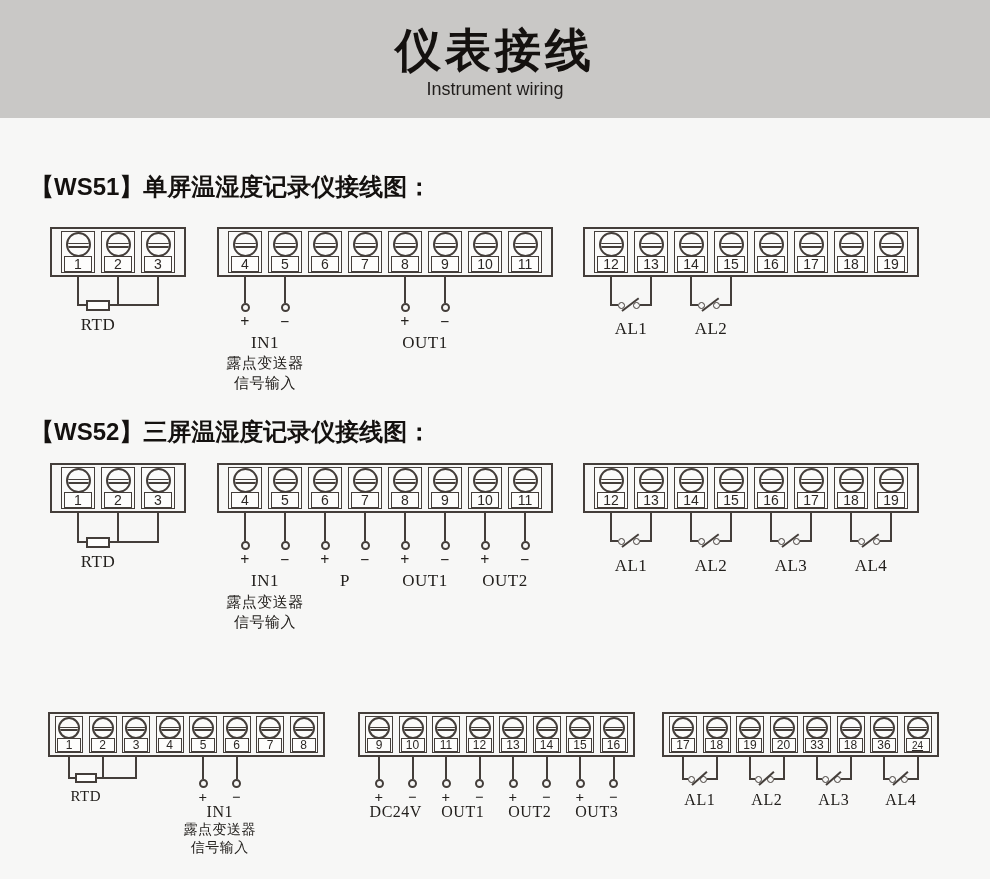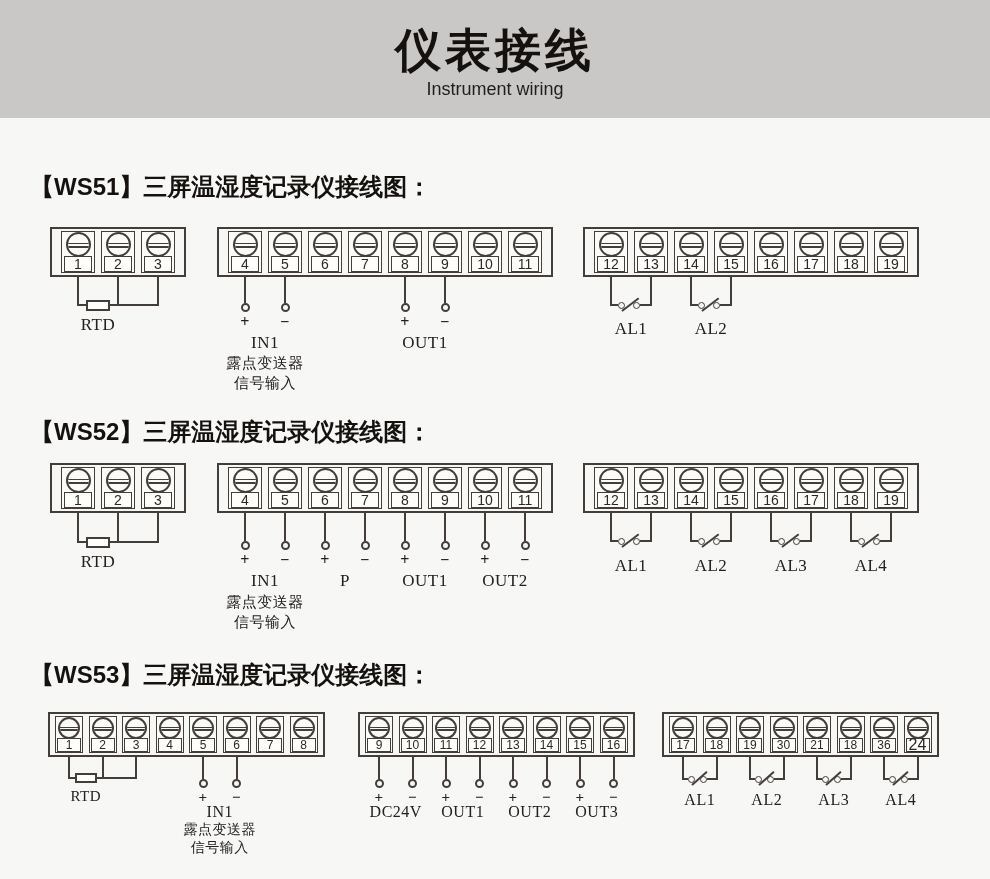--- a/index.html
+++ b/index.html
@@ -31,21 +31,21 @@
   .lbl{font-family:"Liberation Serif","DejaVu Serif",serif;white-space:nowrap;
     transform:translateX(-50%);text-align:center;color:#23201d;letter-spacing:.5px;}
 </style>
 </head>
 <body>
 
 <div id="canvas">
   <div class="abs band"></div>
   <div class="abs hdr-title">仪表接线</div>
   <div class="abs hdr-sub">Instrument wiring</div>
-<div class="abs sec-title" style="left: 30px; top: 171px;">【WS51】三屏温湿度记录仪接线图：</div>
+<div class="abs sec-title" style="left: 30px; top: 171px;">【WS51】单屏温湿度记录仪接线图：</div>
     <div class="abs block" style="left: 50px; top: 227px; width: 136px; height: 50px;">
       <div class="abs cell" style="left: 9px; top: 2px; width: 34px; height: 42px;">
         <div class="abs screw" style="left: 3.5px; top: 0px; width: 25px; height: 25px;">
           <div class="abs slot" style="top: 42%;"></div>
           <div class="abs slot" style="top: 58%;"></div>
         </div>
         <div class="abs numbox" style="left: 2px; bottom: 0px; width: 28px; height: 16px; font-size: 14px;">1</div>
       </div>
       <div class="abs cell" style="left: 49px; top: 2px; width: 34px; height: 42px;">
         <div class="abs screw" style="left: 3.5px; top: 0px; width: 25px; height: 25px;">
@@ -417,21 +417,20 @@
     <div class="abs blade" style="left: 782px; top: 546px; width: 21.4009px; transform: rotate(-37.4054deg);"></div>
     <div class="abs lbl" style="left: 791px; top: 556px; font-size: 17px;">AL3</div>
     <div class="abs wire" style="left: 850px; top: 513px; width: 2px; height: 29px;"></div>
     <div class="abs wire" style="left: 890px; top: 513px; width: 2px; height: 29px;"></div>
     <div class="abs wire" style="left: 850px; top: 540px; width: 7.5px; height: 2px;"></div>
     <div class="abs wire" style="left: 879.5px; top: 540px; width: 12.5px; height: 2px;"></div>
     <div class="abs rc" style="left: 857.5px; top: 537.5px; width: 7px; height: 7px;"></div>
     <div class="abs rc" style="left: 872.5px; top: 537.5px; width: 7px; height: 7px;"></div>
     <div class="abs blade" style="left: 862px; top: 546px; width: 21.4009px; transform: rotate(-37.4054deg);"></div>
     <div class="abs lbl" style="left: 871px; top: 556px; font-size: 17px;">AL4</div>
-    <div class="abs sec-title" style="left: 30px; top: 659px;">【WS53】三屏温湿度记录仪接线图：</div>
     <div class="abs block" style="left: 48px; top: 712px; width: 276.5px; height: 45px;">
       <div class="abs cell" style="left: 5px; top: 2px; width: 28px; height: 37px;">
         <div class="abs screw" style="left: 2px; top: 0px; width: 22px; height: 22px;">
           <div class="abs slot" style="top: 42%;"></div>
           <div class="abs slot" style="top: 58%;"></div>
         </div>
         <div class="abs numbox" style="left: 1px; bottom: 0px; width: 24px; height: 14px; font-size: 12px;">1</div>
       </div>
       <div class="abs cell" style="left: 38.5px; top: 2px; width: 28px; height: 37px;">
         <div class="abs screw" style="left: 2px; top: 0px; width: 22px; height: 22px;">
@@ -561,49 +560,49 @@
           <div class="abs slot" style="top: 42%;"></div>
           <div class="abs slot" style="top: 58%;"></div>
         </div>
         <div class="abs numbox" style="left: 1px; bottom: 0px; width: 24px; height: 14px; font-size: 12px;">19</div>
       </div>
       <div class="abs cell" style="left: 105.5px; top: 2px; width: 28px; height: 37px;">
         <div class="abs screw" style="left: 2px; top: 0px; width: 22px; height: 22px;">
           <div class="abs slot" style="top: 42%;"></div>
           <div class="abs slot" style="top: 58%;"></div>
         </div>
-        <div class="abs numbox" style="left: 1px; bottom: 0px; width: 24px; height: 14px; font-size: 12px;">30</div>
+        <div class="abs numbox" style="left: 1px; bottom: 0px; width: 24px; height: 14px; font-size: 12px;">20</div>
       </div>
       <div class="abs cell" style="left: 139px; top: 2px; width: 28px; height: 37px;">
         <div class="abs screw" style="left: 2px; top: 0px; width: 22px; height: 22px;">
           <div class="abs slot" style="top: 42%;"></div>
           <div class="abs slot" style="top: 58%;"></div>
         </div>
-        <div class="abs numbox" style="left: 1px; bottom: 0px; width: 24px; height: 14px; font-size: 12px;">21</div>
+        <div class="abs numbox" style="left: 1px; bottom: 0px; width: 24px; height: 14px; font-size: 12px;">33</div>
       </div>
       <div class="abs cell" style="left: 172.5px; top: 2px; width: 28px; height: 37px;">
         <div class="abs screw" style="left: 2px; top: 0px; width: 22px; height: 22px;">
           <div class="abs slot" style="top: 42%;"></div>
           <div class="abs slot" style="top: 58%;"></div>
         </div>
         <div class="abs numbox" style="left: 1px; bottom: 0px; width: 24px; height: 14px; font-size: 12px;">18</div>
       </div>
       <div class="abs cell" style="left: 206px; top: 2px; width: 28px; height: 37px;">
         <div class="abs screw" style="left: 2px; top: 0px; width: 22px; height: 22px;">
           <div class="abs slot" style="top: 42%;"></div>
           <div class="abs slot" style="top: 58%;"></div>
         </div>
         <div class="abs numbox" style="left: 1px; bottom: 0px; width: 24px; height: 14px; font-size: 12px;">36</div>
       </div>
       <div class="abs cell" style="left: 239.5px; top: 2px; width: 28px; height: 37px;">
         <div class="abs screw" style="left: 2px; top: 0px; width: 22px; height: 22px;">
           <div class="abs slot" style="top: 42%;"></div>
           <div class="abs slot" style="top: 58%;"></div>
         </div>
-        <div class="abs numbox" style="left: 1px; bottom: 0px; width: 24px; height: 14px; font-size: 16px; text-decoration: underline;">24</div>
+        <div class="abs numbox" style="left: 1px; bottom: 0px; width: 24px; height: 14px; font-size: 10px; text-decoration: underline;">24</div>
       </div>
     </div>
     <div class="abs wire" style="left: 68px; top: 757px; width: 2px; height: 22px;"></div>
     <div class="abs wire" style="left: 101.5px; top: 757px; width: 2px; height: 22px;"></div>
     <div class="abs wire" style="left: 135px; top: 757px; width: 2px; height: 22px;"></div>
     <div class="abs wire" style="left: 68px; top: 777px; width: 69px; height: 2px;"></div>
     <div class="abs res" style="left: 74.75px; top: 773px; width: 22px; height: 10px;"></div>
     <div class="abs lbl" style="left: 85.75px; top: 788px; font-size: 15px;">RTD</div>
     <div class="abs wire" style="left: 202px; top: 757px; width: 2px; height: 21.5px;"></div>
     <div class="abs conn" style="left: 198.5px; top: 778.5px; width: 9px; height: 9px;"></div>

